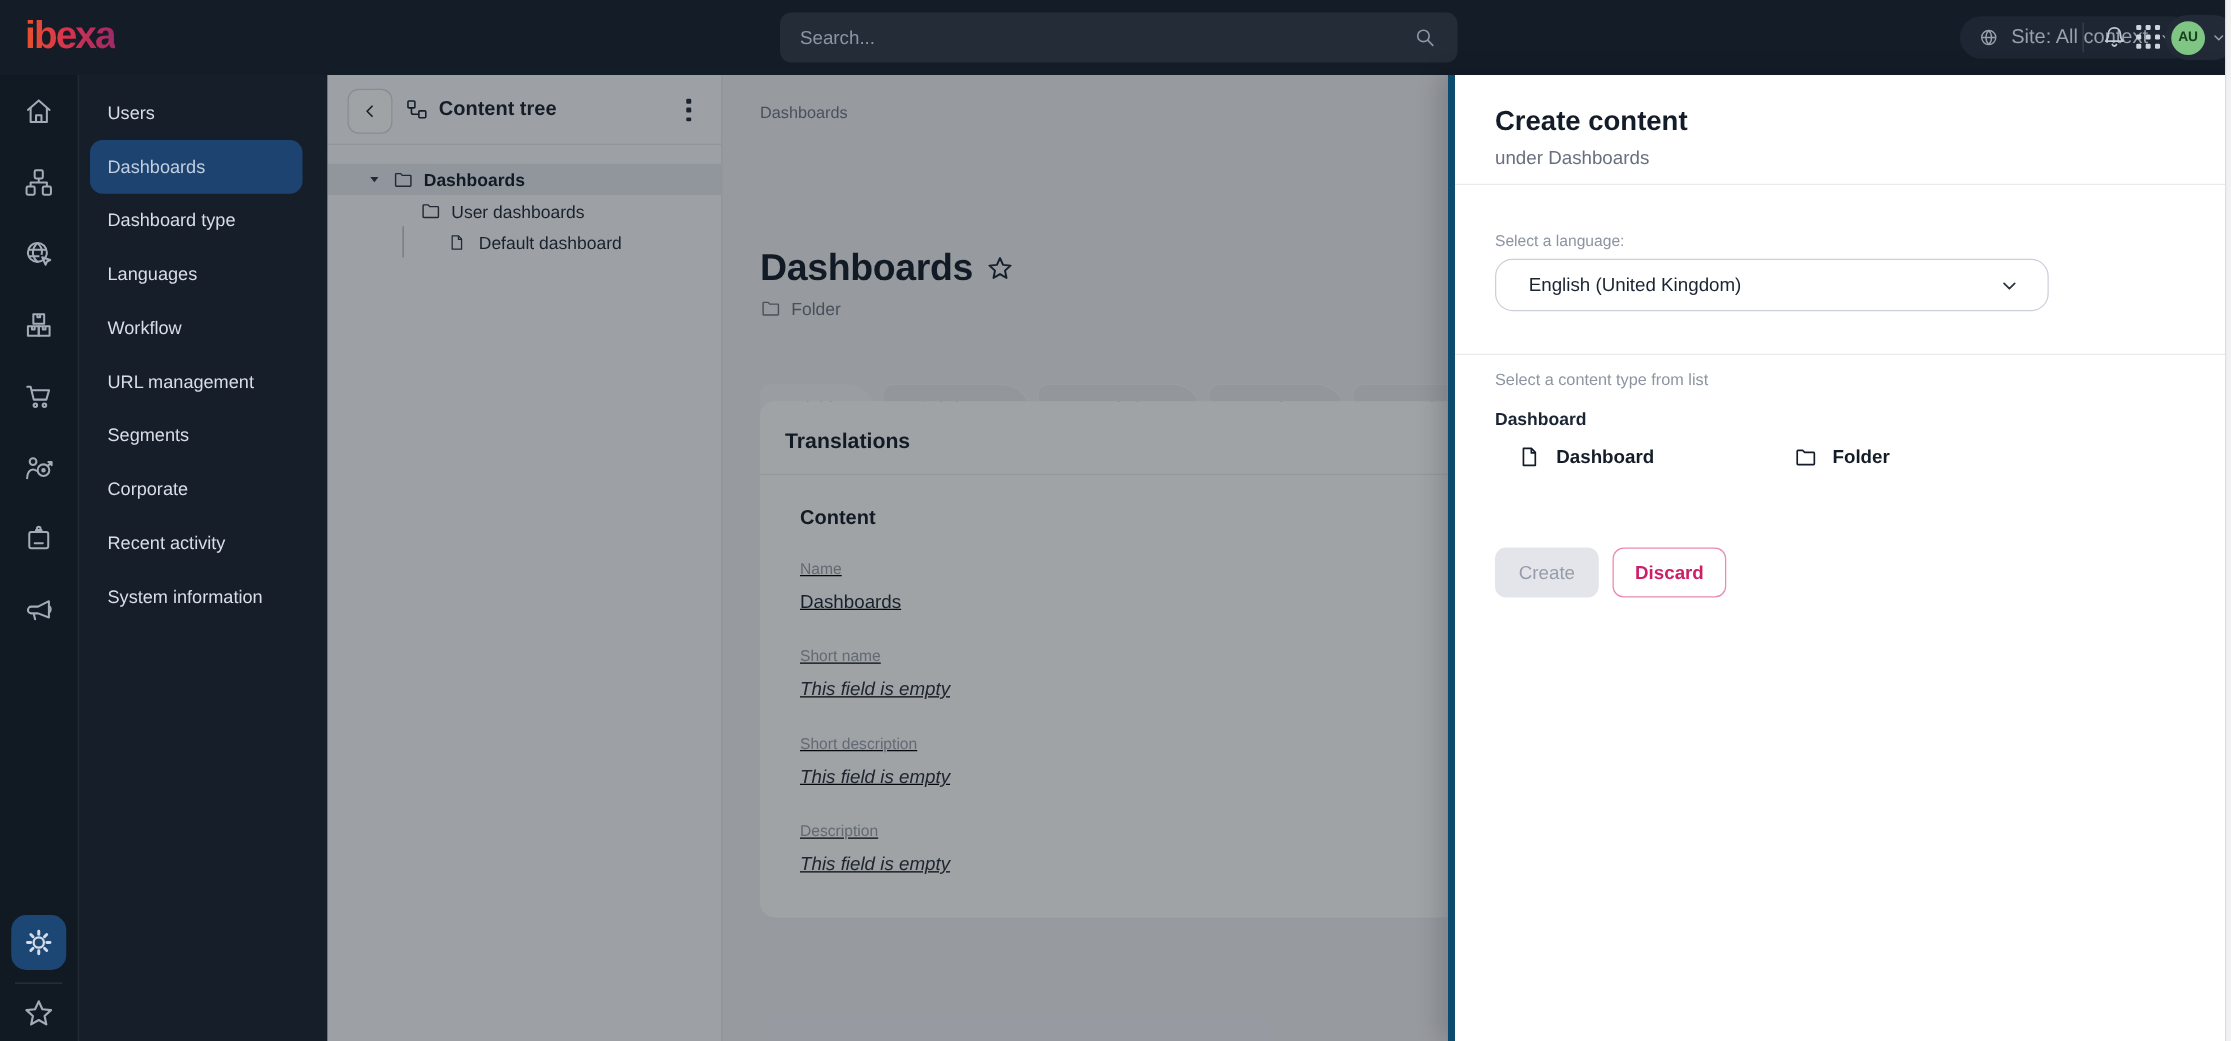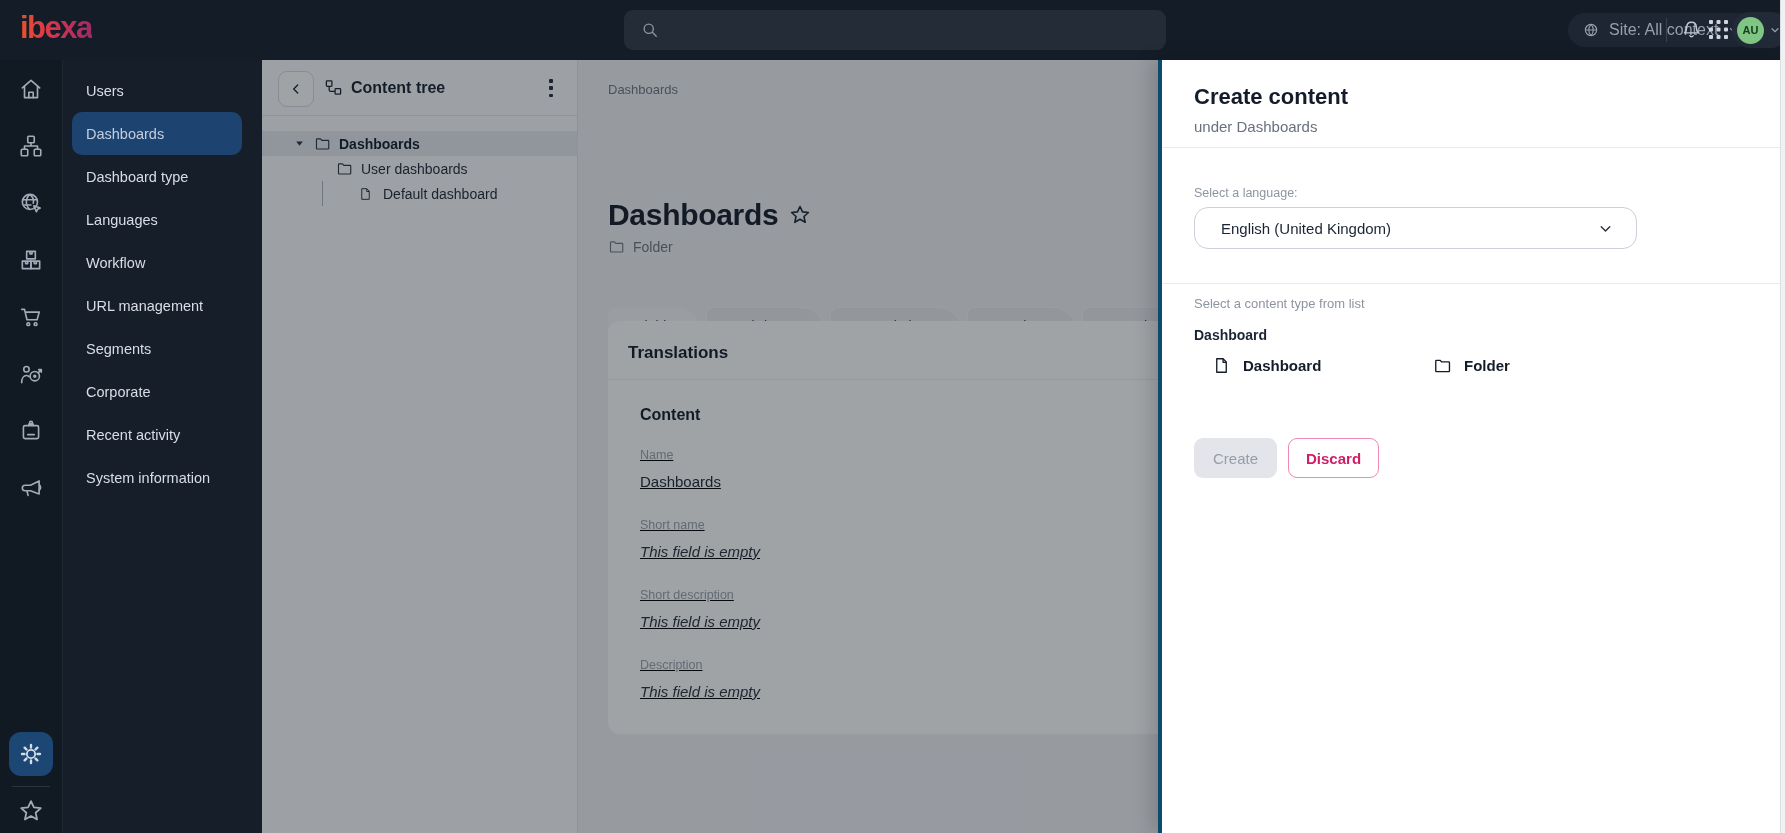--- a/index.html
+++ b/index.html
@@ -70,21 +70,21 @@
   .card-body{padding:26px 32px 0 32px;}
   .group-h{font-size:16px;font-weight:700;color:#131c28;margin-bottom:24px;}
   .field{margin-bottom:28px;text-decoration:underline;}
   .f-label{font-size:12.5px;color:#9aa1ad;margin-bottom:11px;}
   .f-value{font-size:15px;color:#1a2433;}
   .f-value.empty{font-style:italic;color:#28303d;}
 
   
   .backdrop{position:absolute;left:262px;top:60px;width:896px;height:773px;background:rgba(18,24,33,0.40);z-index:40;}
   .panel{position:absolute;left:1158px;top:60px;width:627px;height:773px;background:#ffffff;z-index:50;
-         border-left:4px solid #0c4a6e;box-shadow:-6px 0 18px rgba(10,14,20,0.18);box-sizing:border-box;}
+         border-left:6px solid #0c4a6e;box-shadow:-6px 0 18px rgba(10,14,20,0.18);box-sizing:border-box;}
   .p-title{position:absolute;left:32px;top:24px;font-size:22px;font-weight:800;color:#131c28;}
   .p-sub{position:absolute;left:32px;top:58px;font-size:15px;color:#69707d;}
   .p-div1{position:absolute;left:0;top:87px;width:627px;height:1px;background:#e8eaee;}
   .p-lang-label{position:absolute;left:32px;top:126px;font-size:12.5px;color:#8d95a1;}
   .p-select{position:absolute;left:32px;top:147px;width:443px;height:42px;border:1px solid #ccd0d9;border-radius:14px;background:#fff;
             display:flex;align-items:center;padding:0 22px 0 26px;box-sizing:border-box;font-size:15px;color:#1a2433;}
   .p-select .grow{flex:1;}
   .p-div2{position:absolute;left:0;top:223px;width:627px;height:1px;background:#e8eaee;}
   .p-ct-label{position:absolute;left:32px;top:236px;font-size:13px;color:#8d95a1;}
   .p-group{position:absolute;left:32px;top:267px;font-size:14px;font-weight:600;color:#1a2433;}
@@ -101,20 +101,21 @@
 </style>
 </head>
 <body>
 
 <div class="screen">
 
   <header class="topbar">
     <div class="logo">ibexa</div>
 
     <div class="search">
+      <span class="ph">Search...</span>
       <span>
         <svg width="20" height="20" viewBox="0 0 24 24" fill="none" stroke="#8d95a3" stroke-width="1.6" stroke-linecap="round">
           <circle cx="10.5" cy="10.5" r="5.5"></circle>
             <path d="M14.8 14.8 19.5 19.5"></path>
         </svg>
       </span>
     </div>
 
     <div class="site-pill">
       <span>

